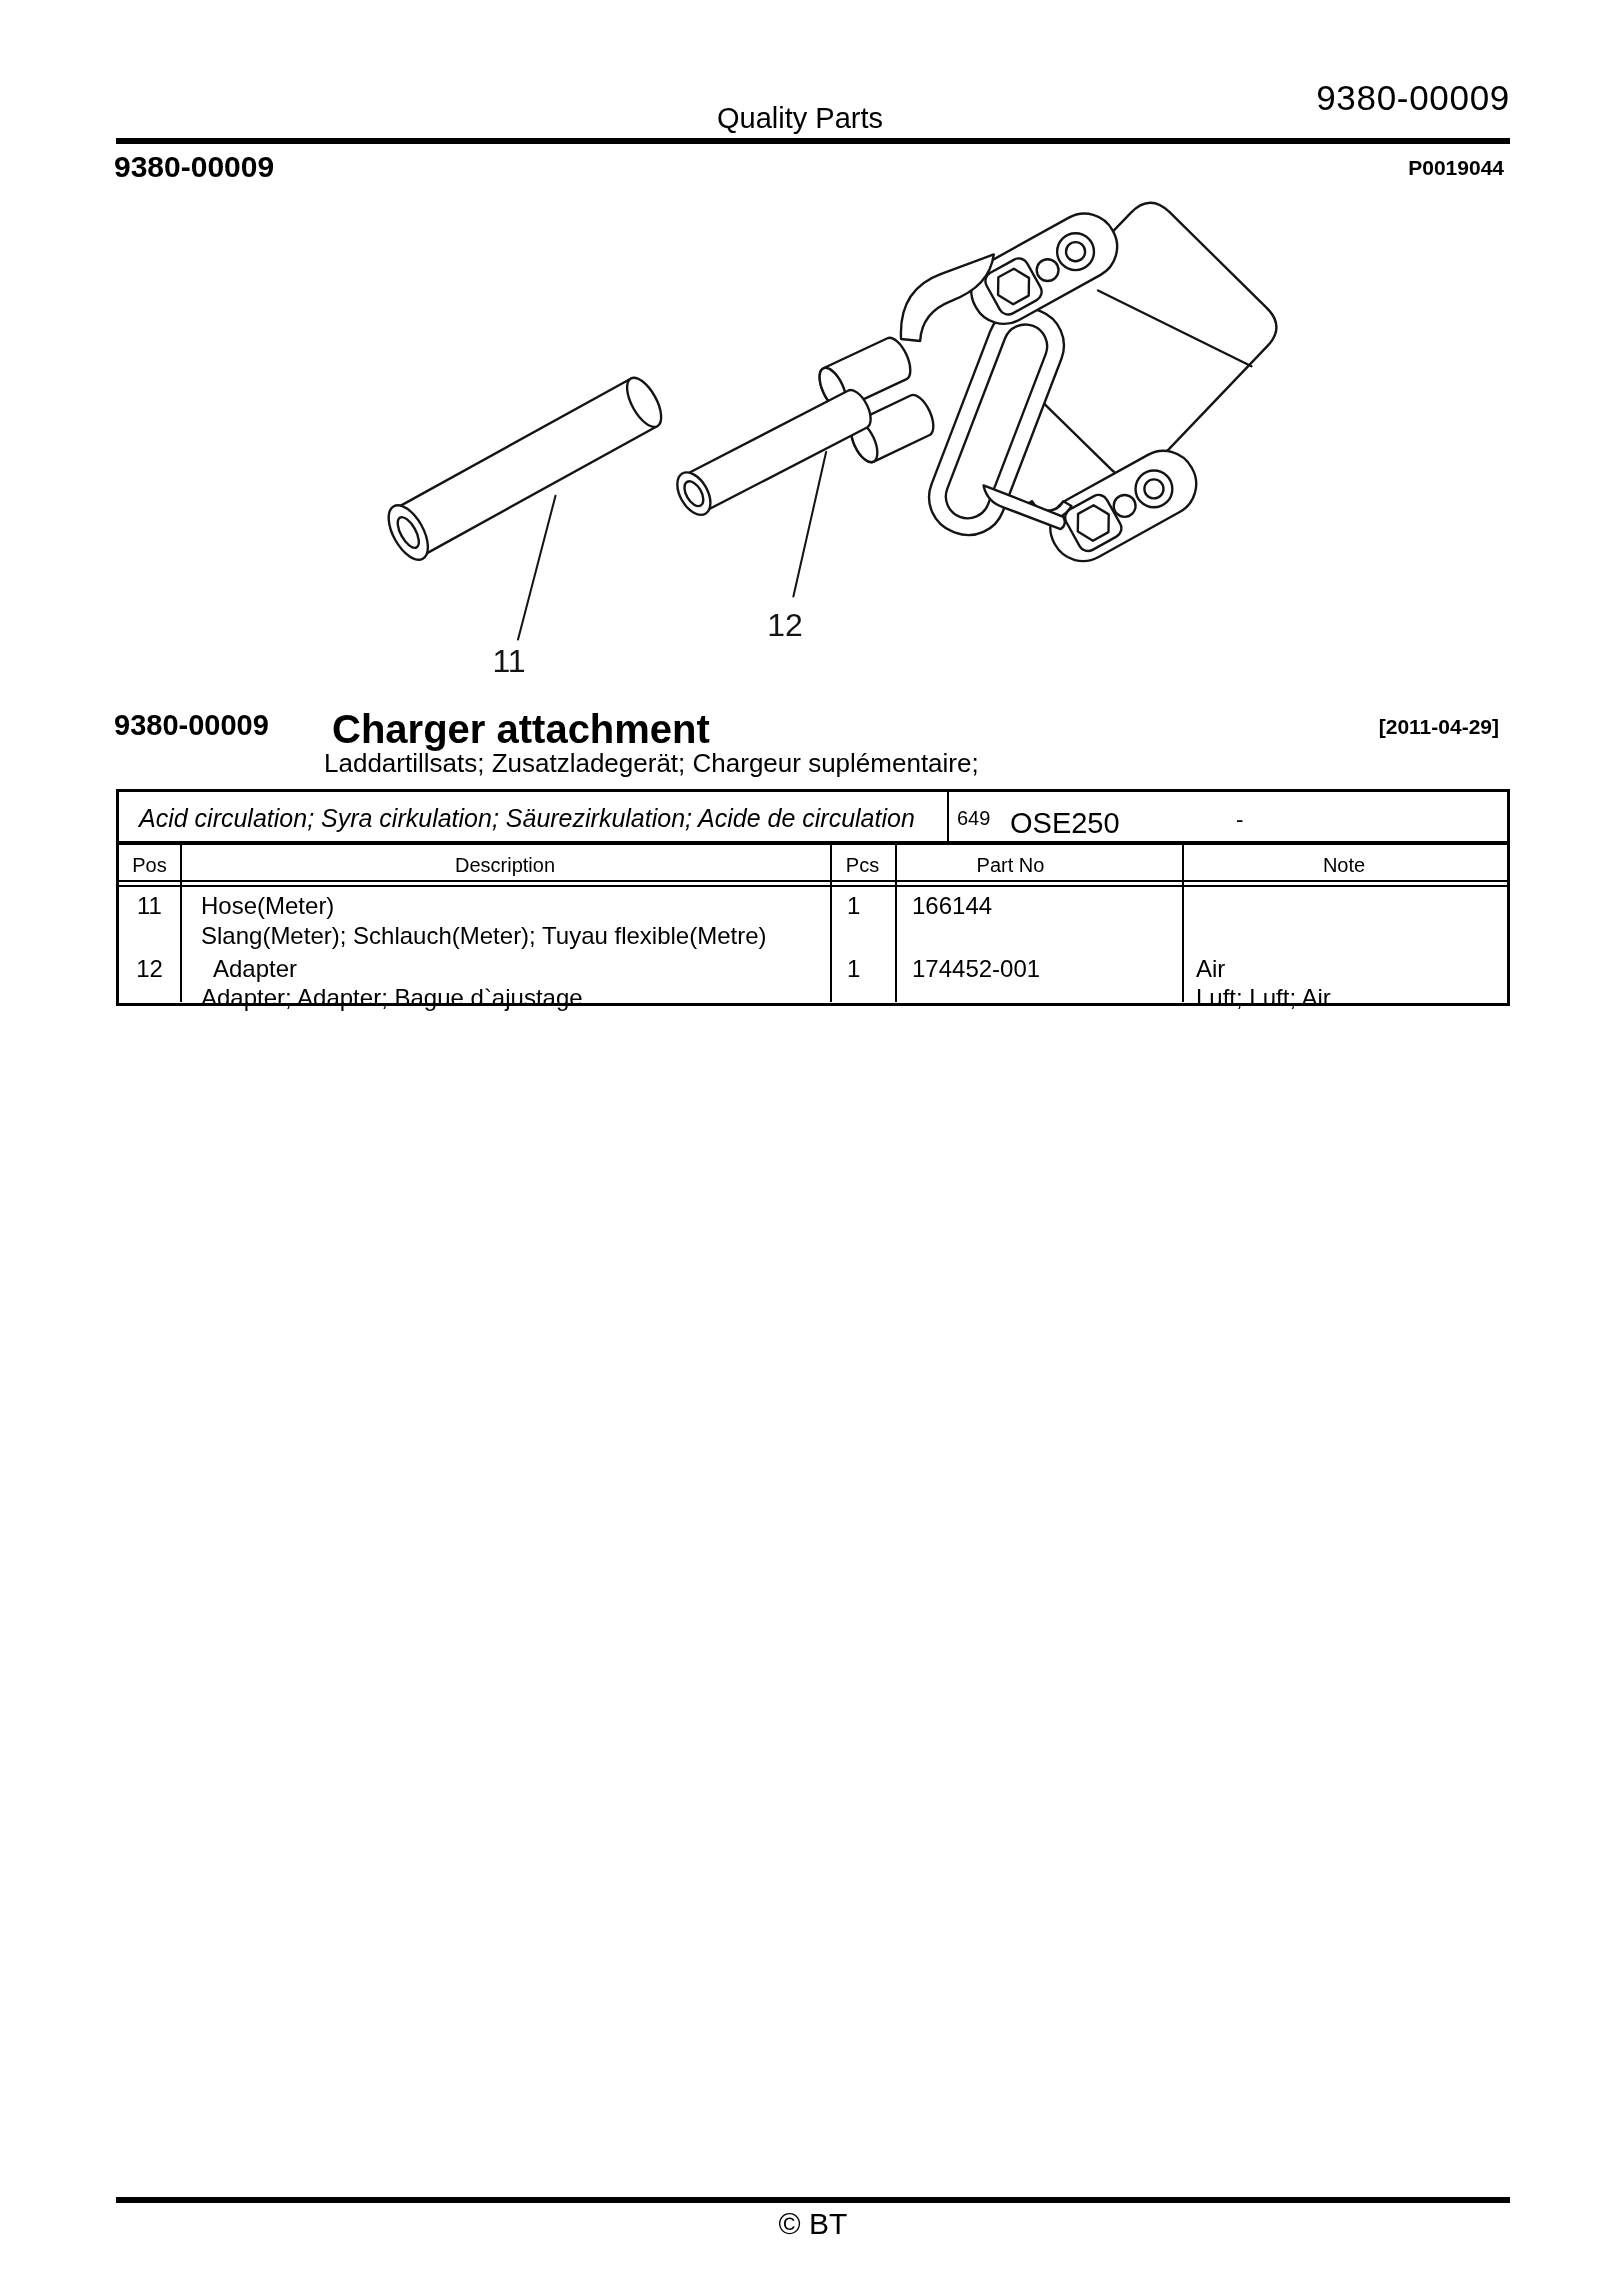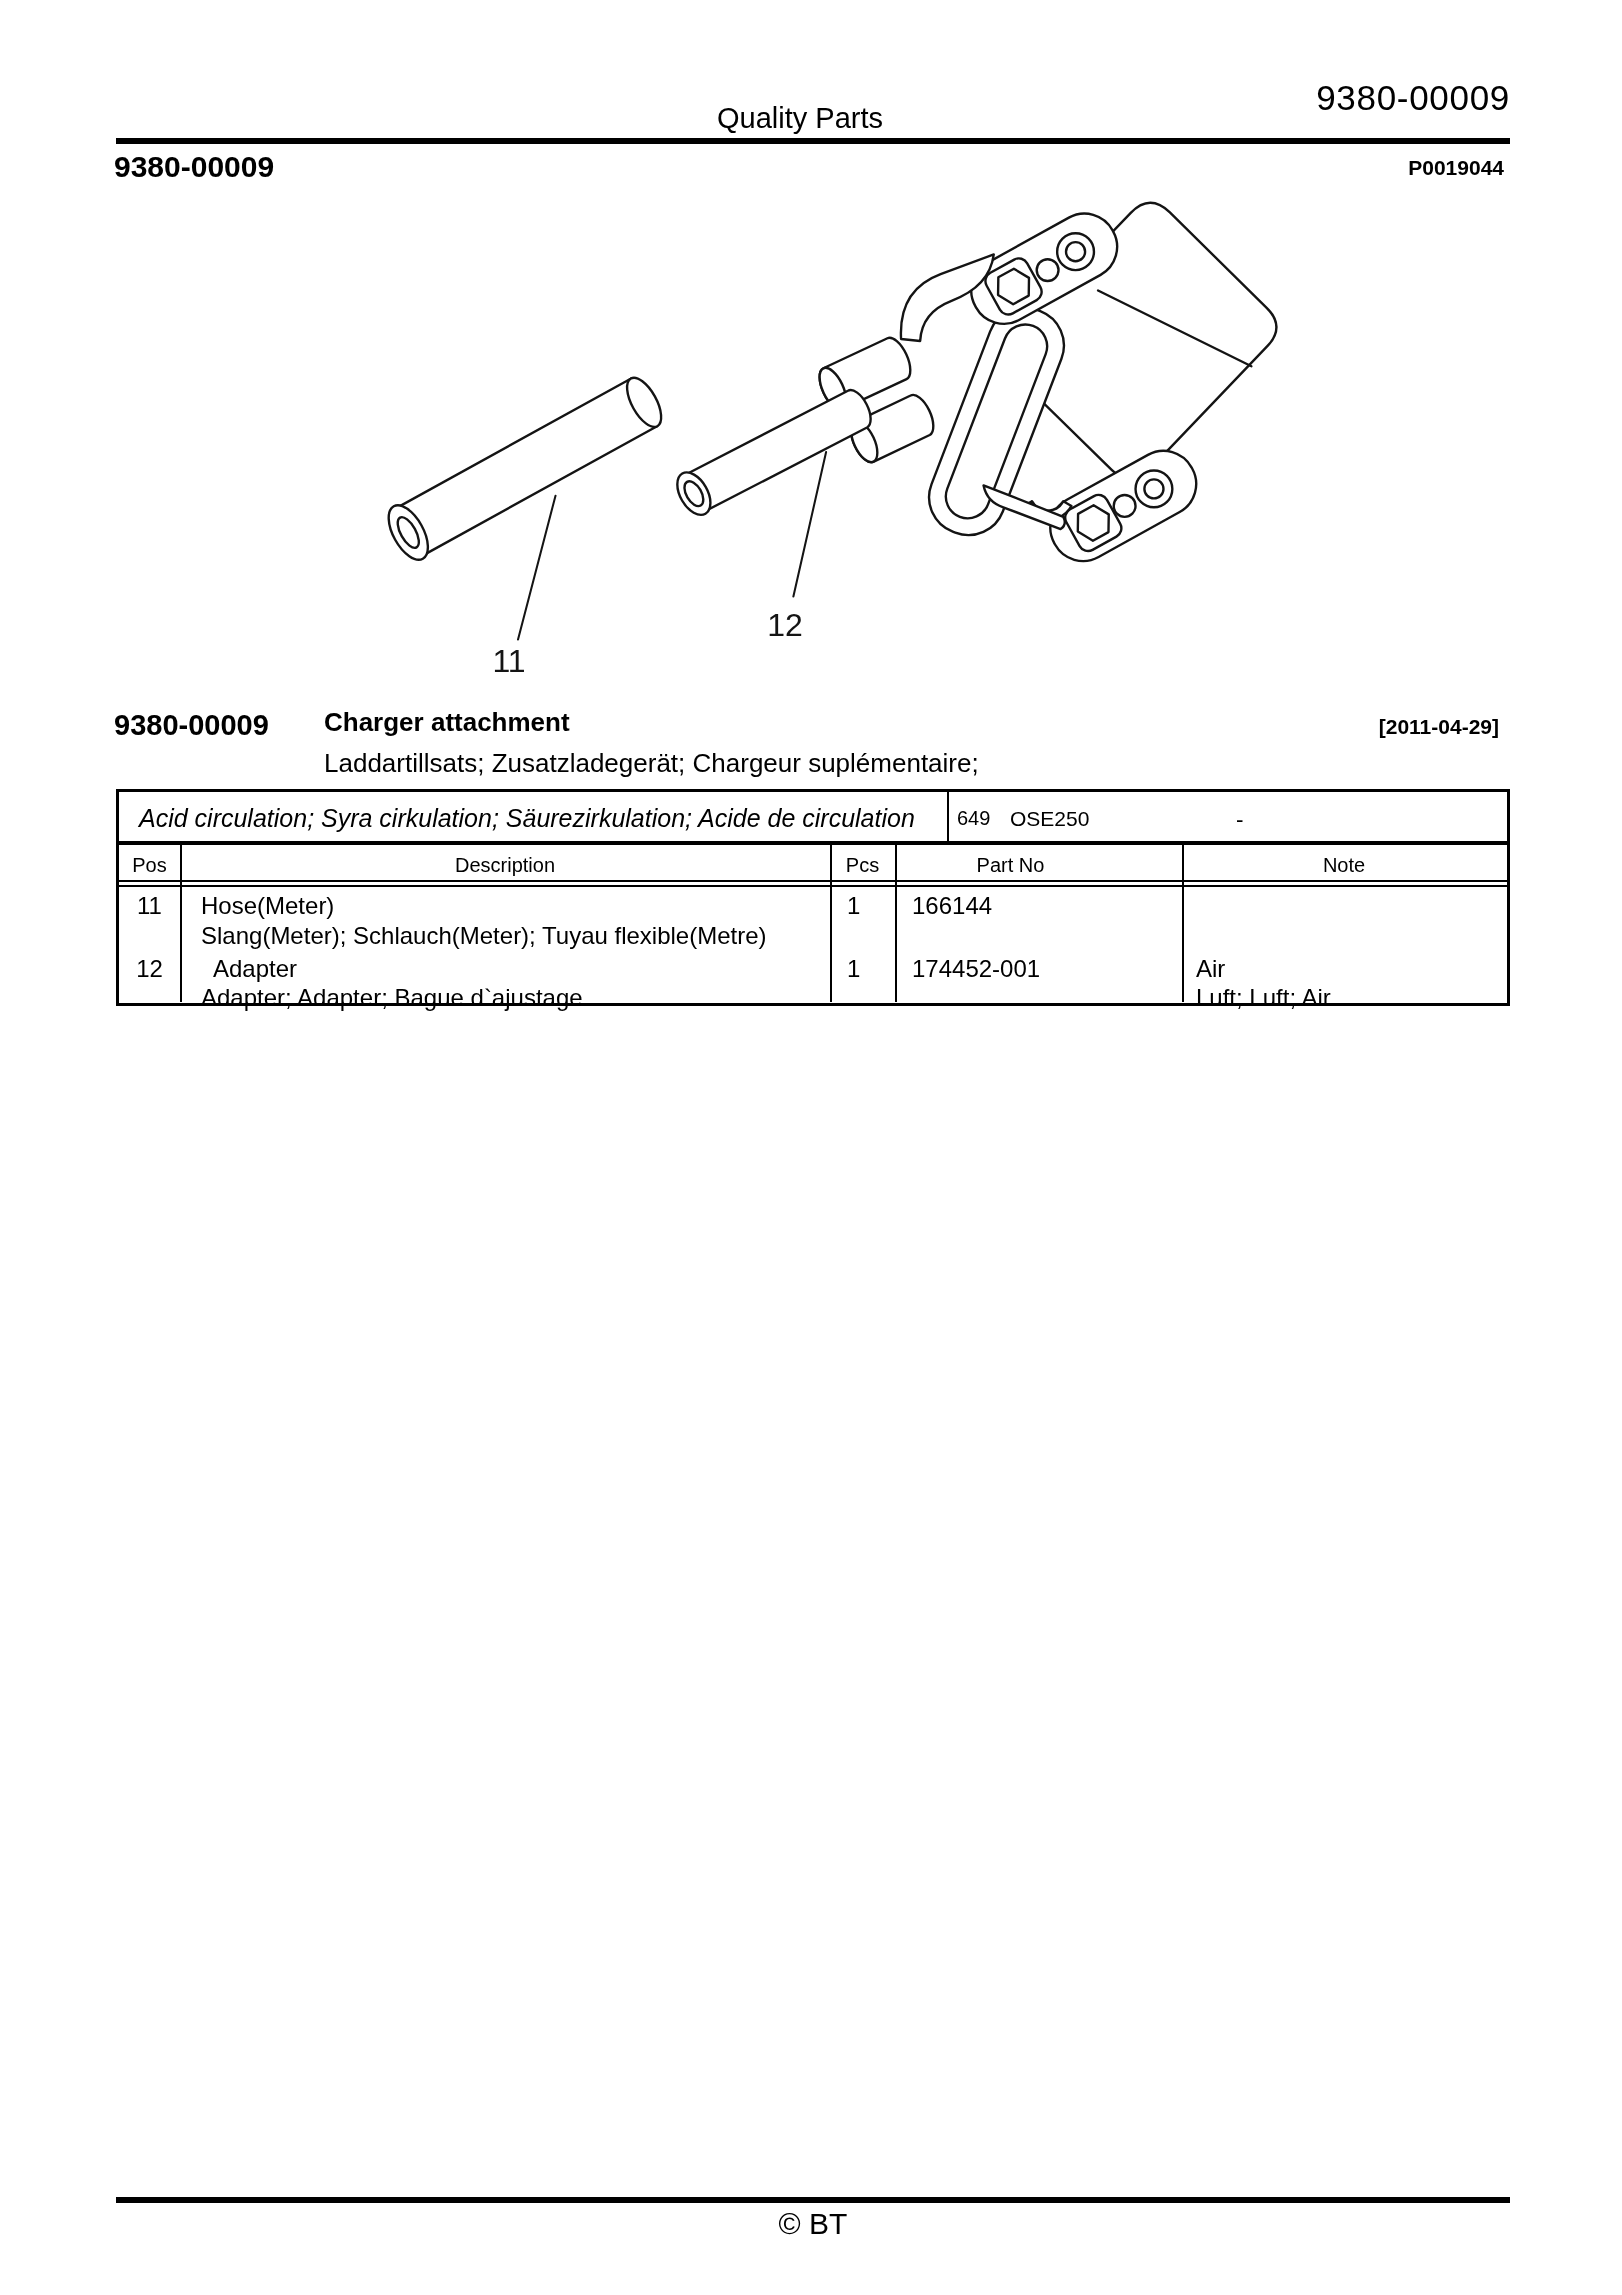--- a/index.html
+++ b/index.html
@@ -14,30 +14,30 @@
   .hdr-center{left:609px;top:102px;width:382px;text-align:center;font-size:29px;font-weight:normal;}
   .hdr-docnum{right:112px;top:78px;font-size:35px;font-weight:normal;letter-spacing:0.7px;}
   .hdr-rule{left:116px;top:138px;width:1394px;height:6.1px;}
   .sub-docnum{left:114px;top:150px;font-size:30px;font-weight:bold;}
   .page-code{right:118px;top:156px;font-size:21px;font-weight:bold;}
   
   .fig{left:368px;top:174px;width:968px;height:518px;}
   .fig-label{position:absolute;font-size:32px;color:#141414;}
   
   .sec-num{left:114px;top:709px;font-size:29px;font-weight:bold;}
-  .sec-title{left:324px;top:707px;font-size:26px;font-weight:bold;}
+  .sec-title{left:332px;top:707px;font-size:40px;font-weight:bold;}
   .sec-date{right:123px;top:715px;font-size:21px;font-weight:bold;}
   .sec-sub{left:324px;top:748px;font-size:26px;}
   
   .ptable{left:116px;top:789px;width:1394px;height:217px;border:3.4px solid #000;box-sizing:border-box;}
   .ptable .vline{position:absolute;background:#000;width:2px;}
   .ptable .hline{position:absolute;background:#000;left:0;width:1388px;}
   .qual-text{left:20px;top:11.6px;font-size:25px;font-style:italic;}
   .qual-code{left:838px;top:15px;font-size:20px;text-align:right;}
-  .qual-model{left:891px;top:15px;font-size:21px;}
+  .qual-model{left:891px;top:15px;font-size:29px;}
   .qual-variant{left:1117px;top:15px;font-size:22.5px;}
   .th{position:absolute;top:62px;font-size:20px;text-align:center;}
   .cell-main{position:absolute;font-size:24px;}
   .cell-sub{position:absolute;font-size:24px;}
   
   .foot-rule{left:116px;top:2197px;width:1394px;height:5.5px;}
   .foot-text{left:116px;top:2207px;width:1394px;text-align:center;font-size:30px;}
 </style>
 </head>
 <body>

